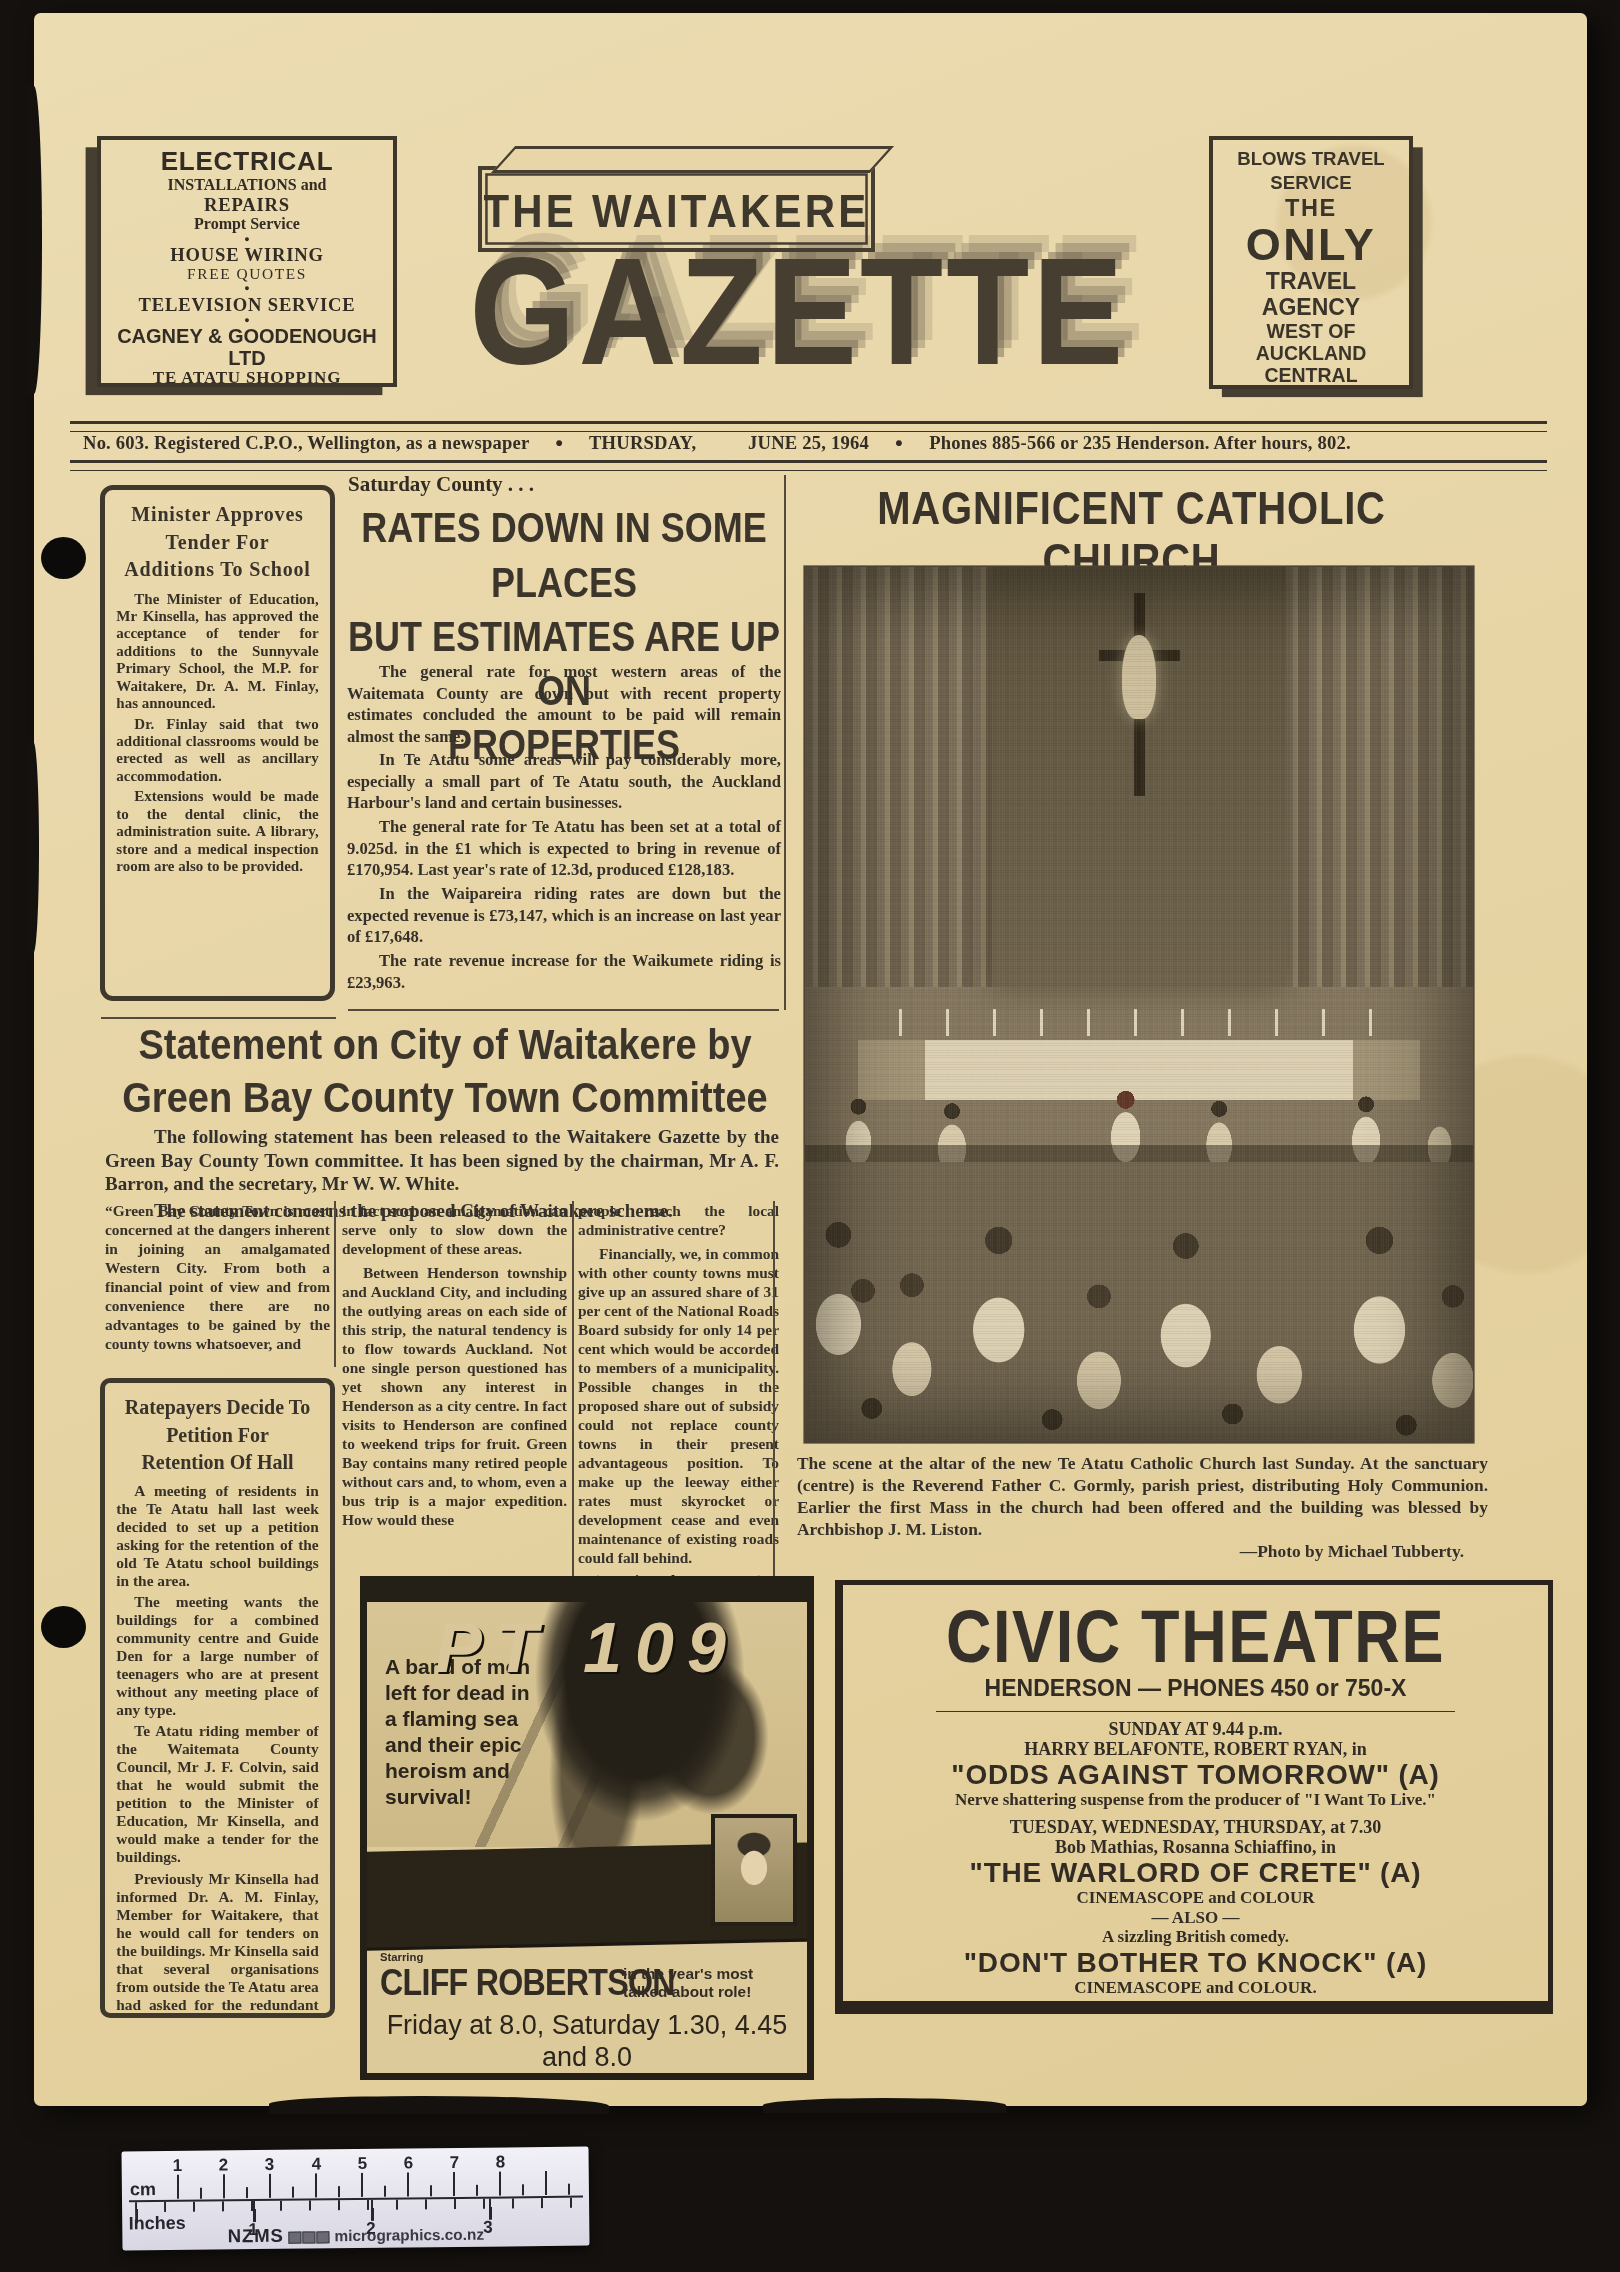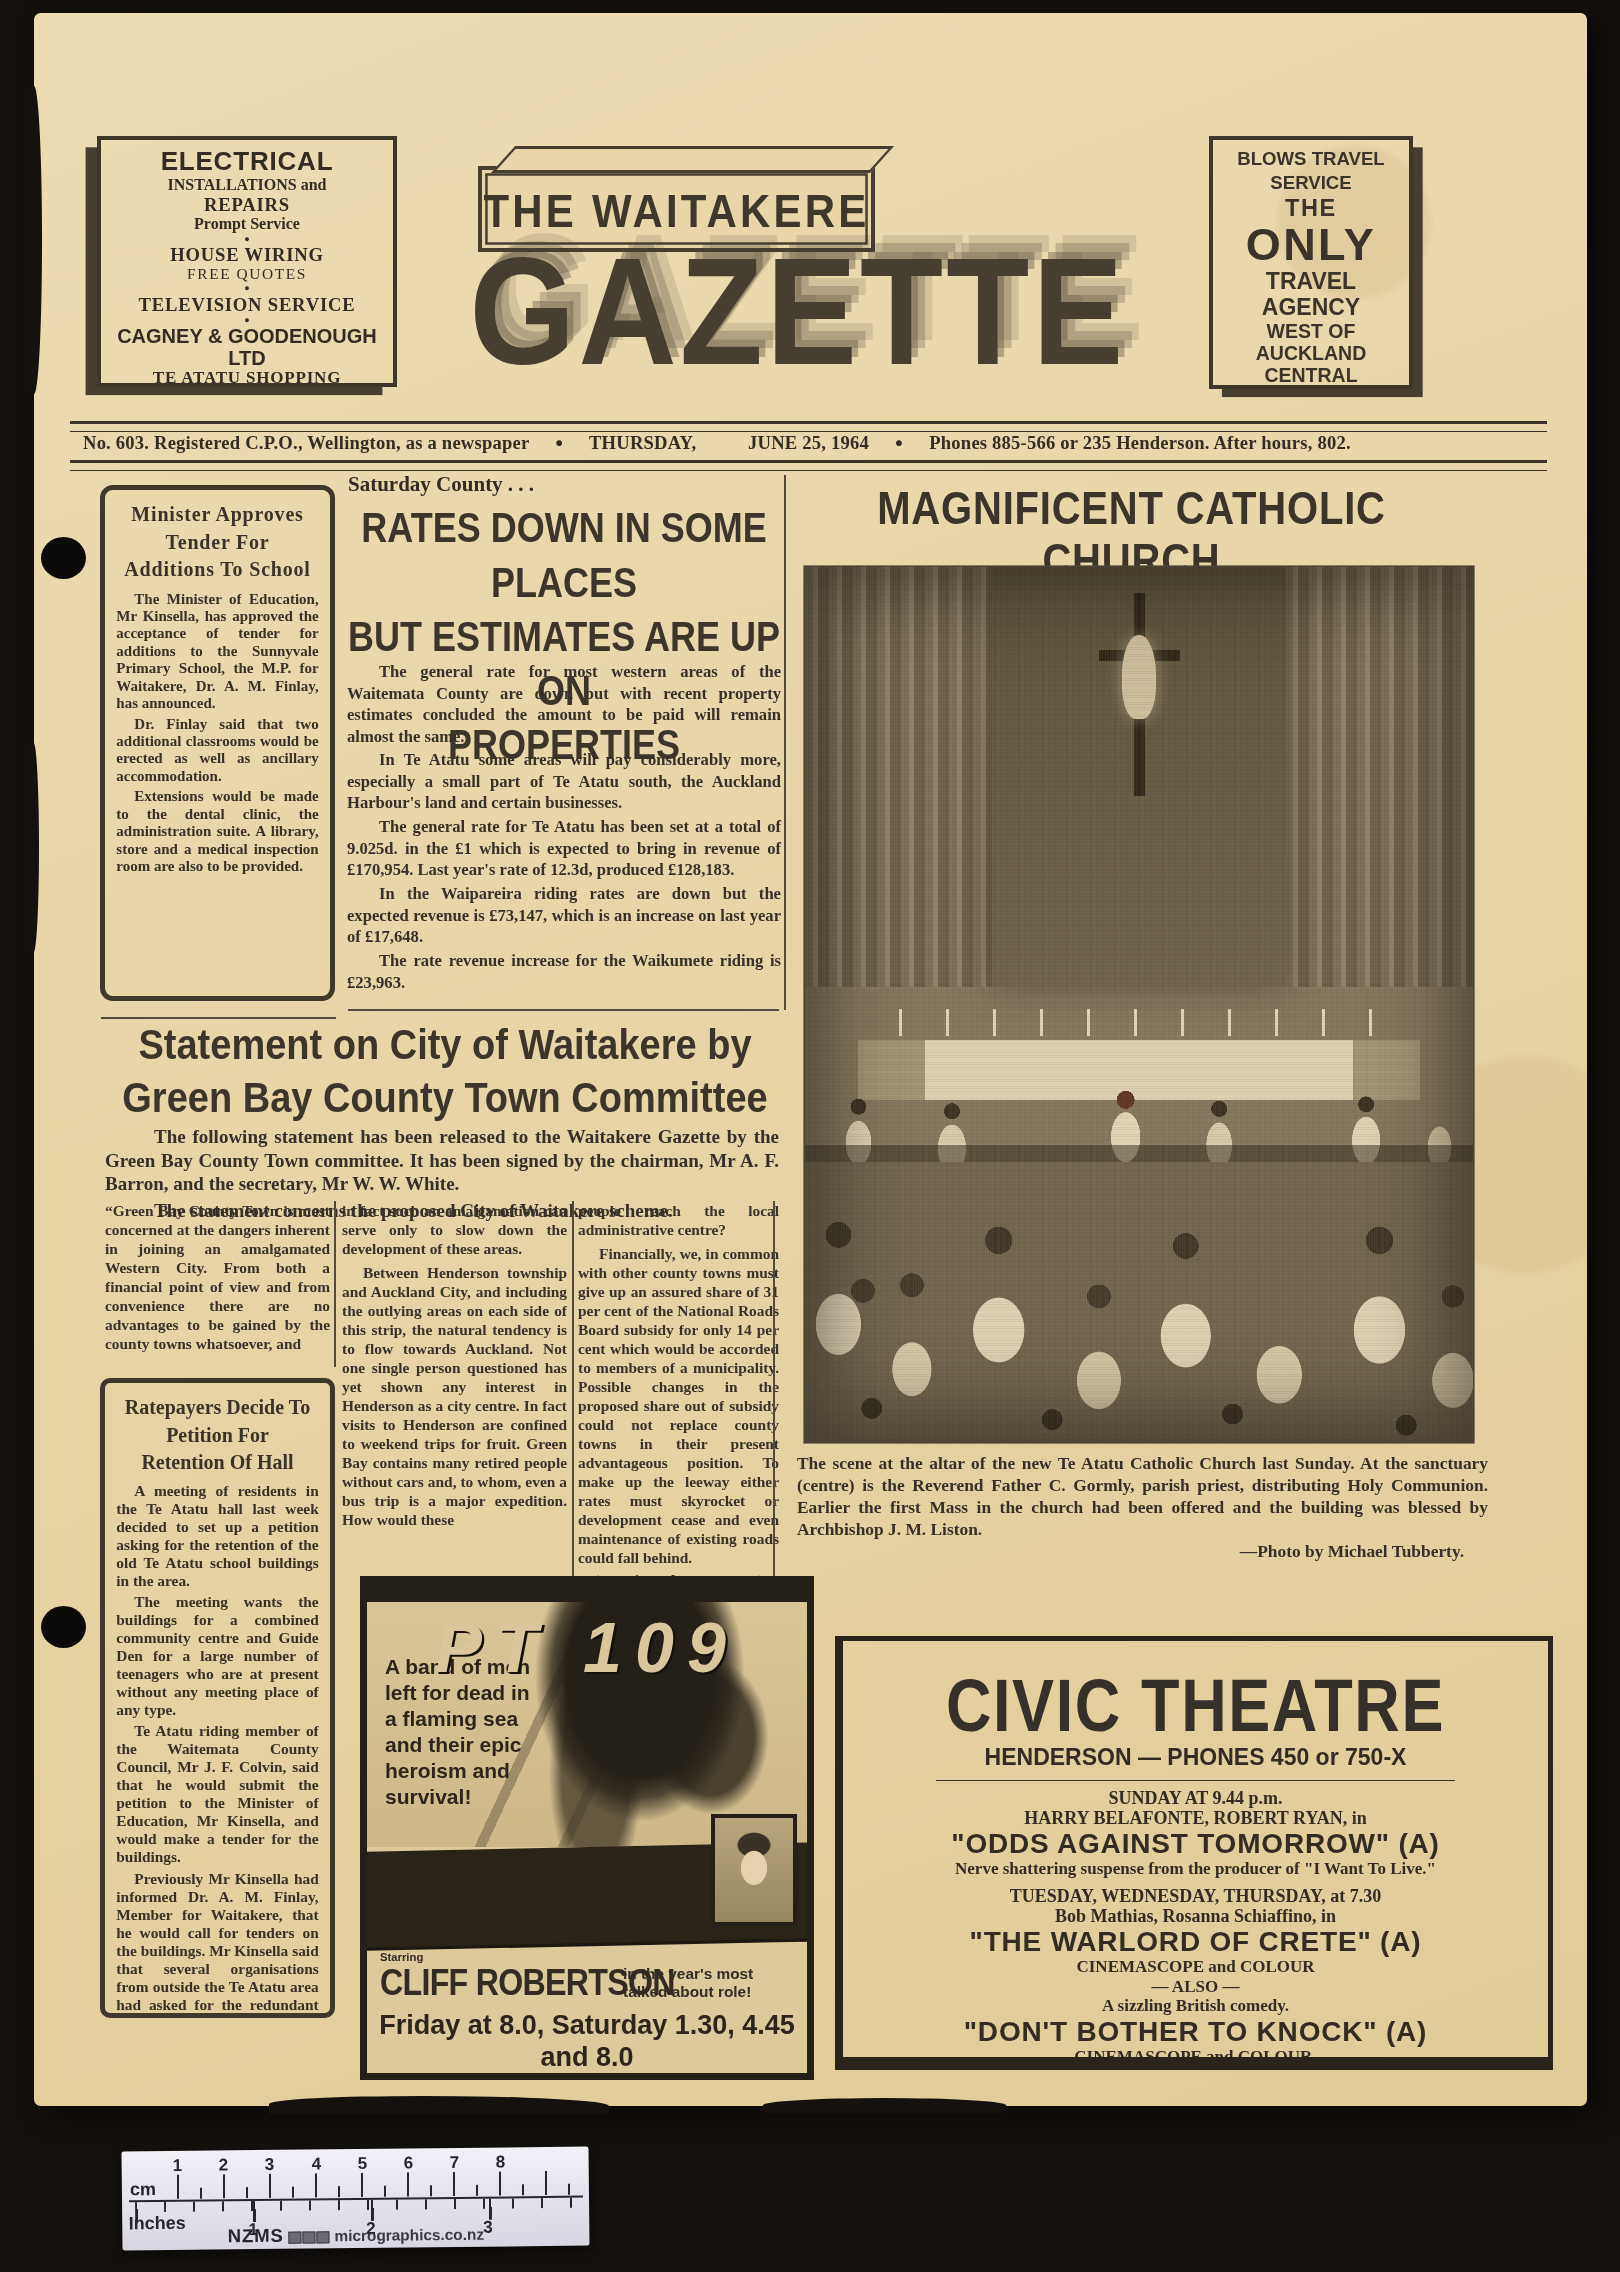--- a/index.html
+++ b/index.html
@@ -233,27 +233,27 @@
     border:4px solid #241f17;
     background:
       radial-gradient(ellipse 21px 27.6px at 50% 48%,#e3d2ac 0 60%,transparent 64%),
       radial-gradient(ellipse 26px 19.5px at 50% 26%,#3a3226 0 60%,transparent 66%),
       linear-gradient(#b7a67e,#97875f);}
   .pt-credits{position:absolute;left:13px;top:350px;width:340px;}
   .pt-starring{font-size:11.3px;font-weight:bold;line-height:11.3px;}
   .pt-star{font-size:35px;line-height:36px;font-weight:bold;letter-spacing:-0.8px;transform:scale(.92,1.05);transform-origin:left top;display:inline-block;}
   .pt-starnote{position:absolute;left:243px;top:13px;width:146px;font-size:15.4px;line-height:18px;font-weight:bold;}
   .pt-times{position:absolute;left:0;right:0;top:407px;text-align:center;
-    font-size:27px;line-height:32px;font-weight:bold;color:#2b251c;}
+    font-size:27px;line-height:32px;font-weight:normal;color:#2b251c;}
 
   
   .civic{
-    left:801px;top:1623px;width:718px;height:434px;
+    left:801px;top:1567px;width:718px;height:434px;
     border:5.7px solid #2a241d;border-bottom-width:13px;border-left-width:8px;
-    box-sizing:border-box;text-align:center;overflow:hidden;padding-top:24px;
+    box-sizing:border-box;text-align:center;overflow:hidden;padding-top:11px;
   }
   .civic .name{font-size:63px;line-height:68px;font-weight:bold;letter-spacing:1.6px;color:#35302a;
     transform:scaleY(1.18);transform-origin:top center;}
   .civic .sub{font-size:23px;line-height:27.6px;font-weight:bold;margin-top:11.3px;}
   .civic .crule{width:519px;height:1.6px;background:#3a342c;margin:8px auto 6.5px;}
   .civic .tm{font-size:18px;line-height:20px;font-weight:bold;}
   .civic .cast{font-size:18px;line-height:20px;font-weight:bold;}
   .civic .ft{font-size:28px;line-height:31px;font-weight:bold;letter-spacing:0.8px;color:#322c24;}
   .civic .nt{font-size:17px;line-height:19.5px;font-weight:bold;}
   .civic .sp{height:8px;}

